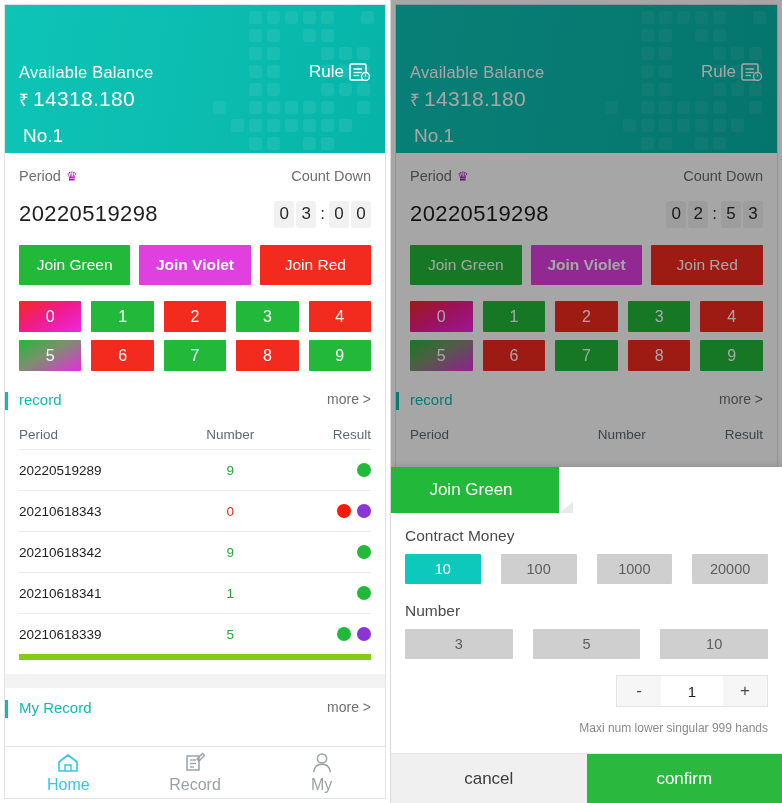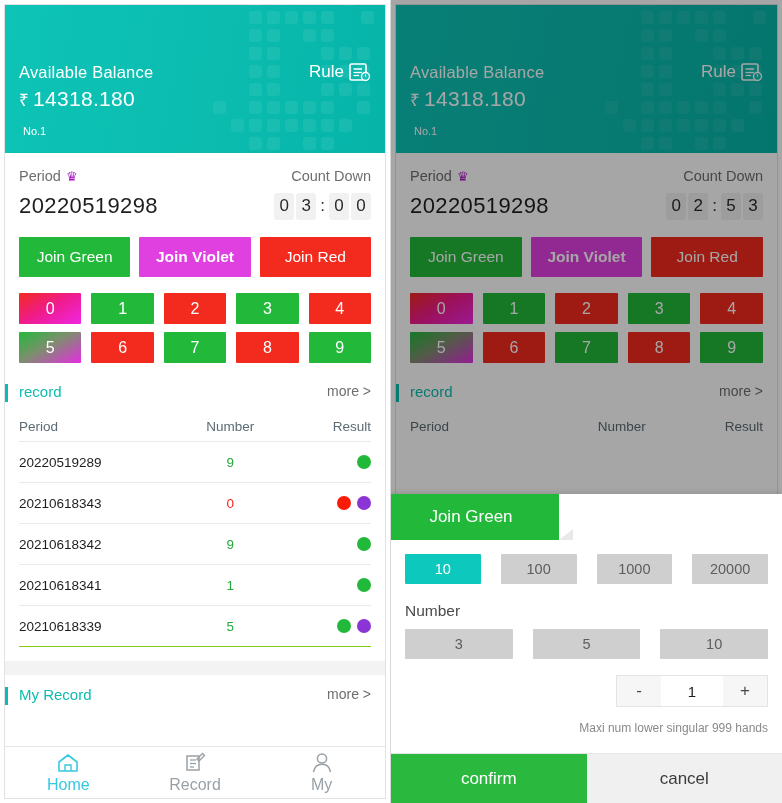--- a/index.html
+++ b/index.html
@@ -57,21 +57,21 @@
     position: absolute; left: 0; top: 58px;
     font-size: 16.5px; letter-spacing: .2px;
   }
   .bh-amount {
     position: absolute; left: 0; top: 82px;
     font-size: 21px; letter-spacing: .3px;
   }
   .bh-amount .rupee { font-size: 17px; margin-right: 4px; }
   .bh-no {
     position: absolute; left: 4px; top: 120px;
-    font-size: 11px;
+    font-size: 19px;
   }
   .bh-rule {
     position: absolute; right: 0; top: 57px;
     display: flex; align-items: center; gap: 5px;
     font-size: 17px;
     cursor: pointer;
   }
   .bh-rule svg { display: block; }
 
   
@@ -86,21 +86,21 @@
   }
   .period-label {
     font-size: 14.5px; color: #6e6e6e;
     display: flex; align-items: center; gap: 5px;
   }
   .crown { font-size: 13px; color: #a918c2; line-height: 1; }
   .countdown-label { font-size: 14.5px; color: #6e6e6e; }
 
   .value-row {
     display: flex; justify-content: space-between; align-items: center;
-    height: 34px; margin-top: 2px;
+    height: 34px; margin-top: 10px;
   }
   .period-value { font-size: 22px; color: #1e1e1e; letter-spacing: .4px; }
   .countdown {
     display: flex; align-items: center; gap: 2px;
   }
   .cd-digit {
     width: 20px; height: 27px;
     background: #f1f1f1;
     border-radius: 3px;
     display: flex; align-items: center; justify-content: center;
@@ -176,21 +176,21 @@
     display: flex; align-items: center;
   }
   .rec-head { height: 30px; }
   .rec-head > div { font-size: 13.5px; color: #5b6b72; }
   .rec-row { height: 41px; border-top: 1px solid #eaeaea; }
   .rec-c1 { width: 45%; font-size: 13.5px; color: #1e1e1e; }
   .rec-c2 { width: 30%; text-align: center; font-size: 13.5px; }
   .rec-c3 { width: 25%; display: flex; justify-content: flex-end; align-items: center; gap: 6px; }
   .rec-head .rec-c2 { color: #5b6b72; }
   .rec-head .rec-c3 { color: #5b6b72; justify-content: flex-end; font-size: 13.5px; }
-  .rec-rows { border-bottom: 1px solid #84cc16; }
+  .rec-rows { border-bottom: 6px solid #84cc16; }
   .num-green { color: #26a83c; }
   .num-red   { color: #f32a1e; }
   .dot { width: 14px; height: 14px; border-radius: 50%; display: inline-block; }
   .dot-green  { background: #22b93a; }
   .dot-red    { background: #f91b06; }
   .dot-violet { background: #8b35d6; }
 
   .spacer-bar { height: 14px; background: #f3f3f3; flex: 0 0 auto; margin-top: 14px; }
 
   .order-head { padding-top: 10px; }
@@ -686,20 +686,21 @@
         </div>
       </div>
 
     </div>
 
     <div class="dim"></div>
 
     <div class="modal">
       <div class="modal-tab">Join Green</div>
       <div class="modal-body">
+        <div class="modal-label">Contract Money</div>
         <div class="chip-row">
           <div class="chip selected">10</div>
           <div class="chip">100</div>
           <div class="chip">1000</div>
           <div class="chip">20000</div>
         </div>
         <div class="gap-18"></div>
         <div class="modal-label">Number</div>
         <div class="chip-row">
           <div class="chip">3</div>
@@ -709,19 +710,19 @@
         <div class="stepper-row">
           <div class="stepper">
             <div class="step-btn">-</div>
             <div class="step-val">1</div>
             <div class="step-btn">+</div>
           </div>
         </div>
       </div>
       <div class="hint">Maxi num lower singular 999 hands</div>
       <div class="modal-actions">
+        <button class="act-btn act-cancel">cancel</button>
         <button class="act-btn act-confirm">confirm</button>
-        <button class="act-btn act-cancel">cancel</button>
       </div>
     </div>
   </div>
 
 </div>
 
 </body></html>

